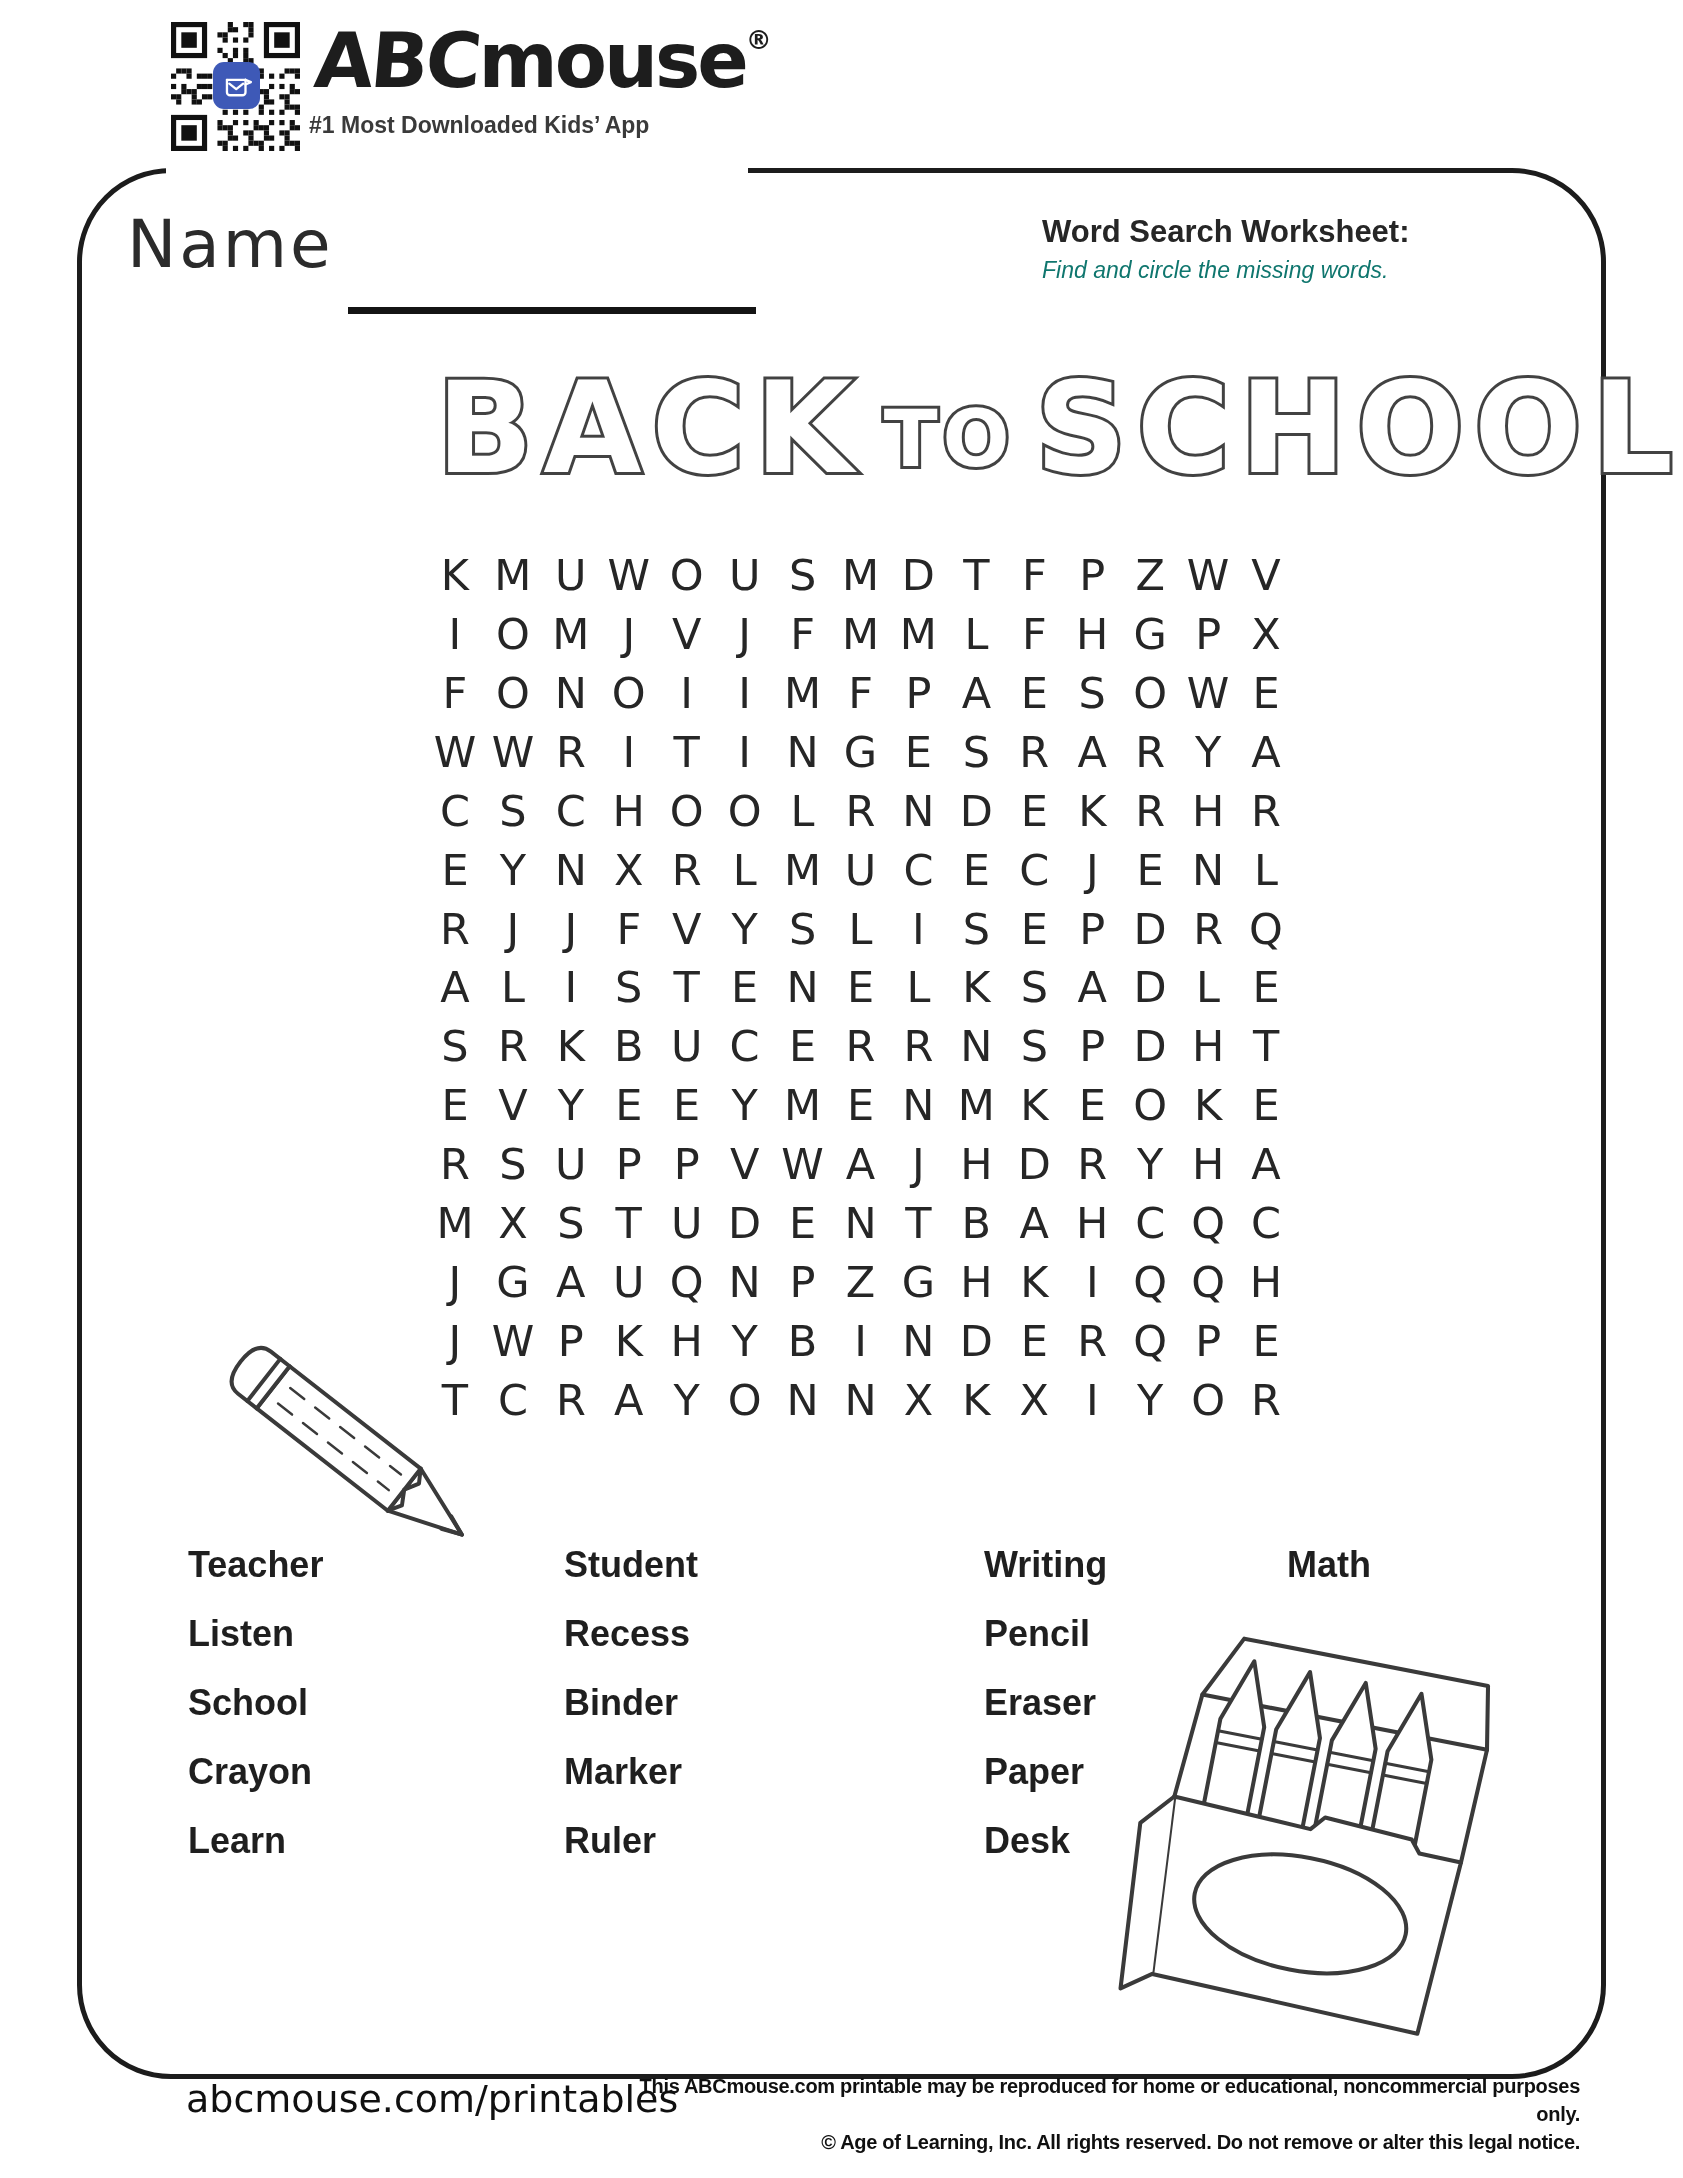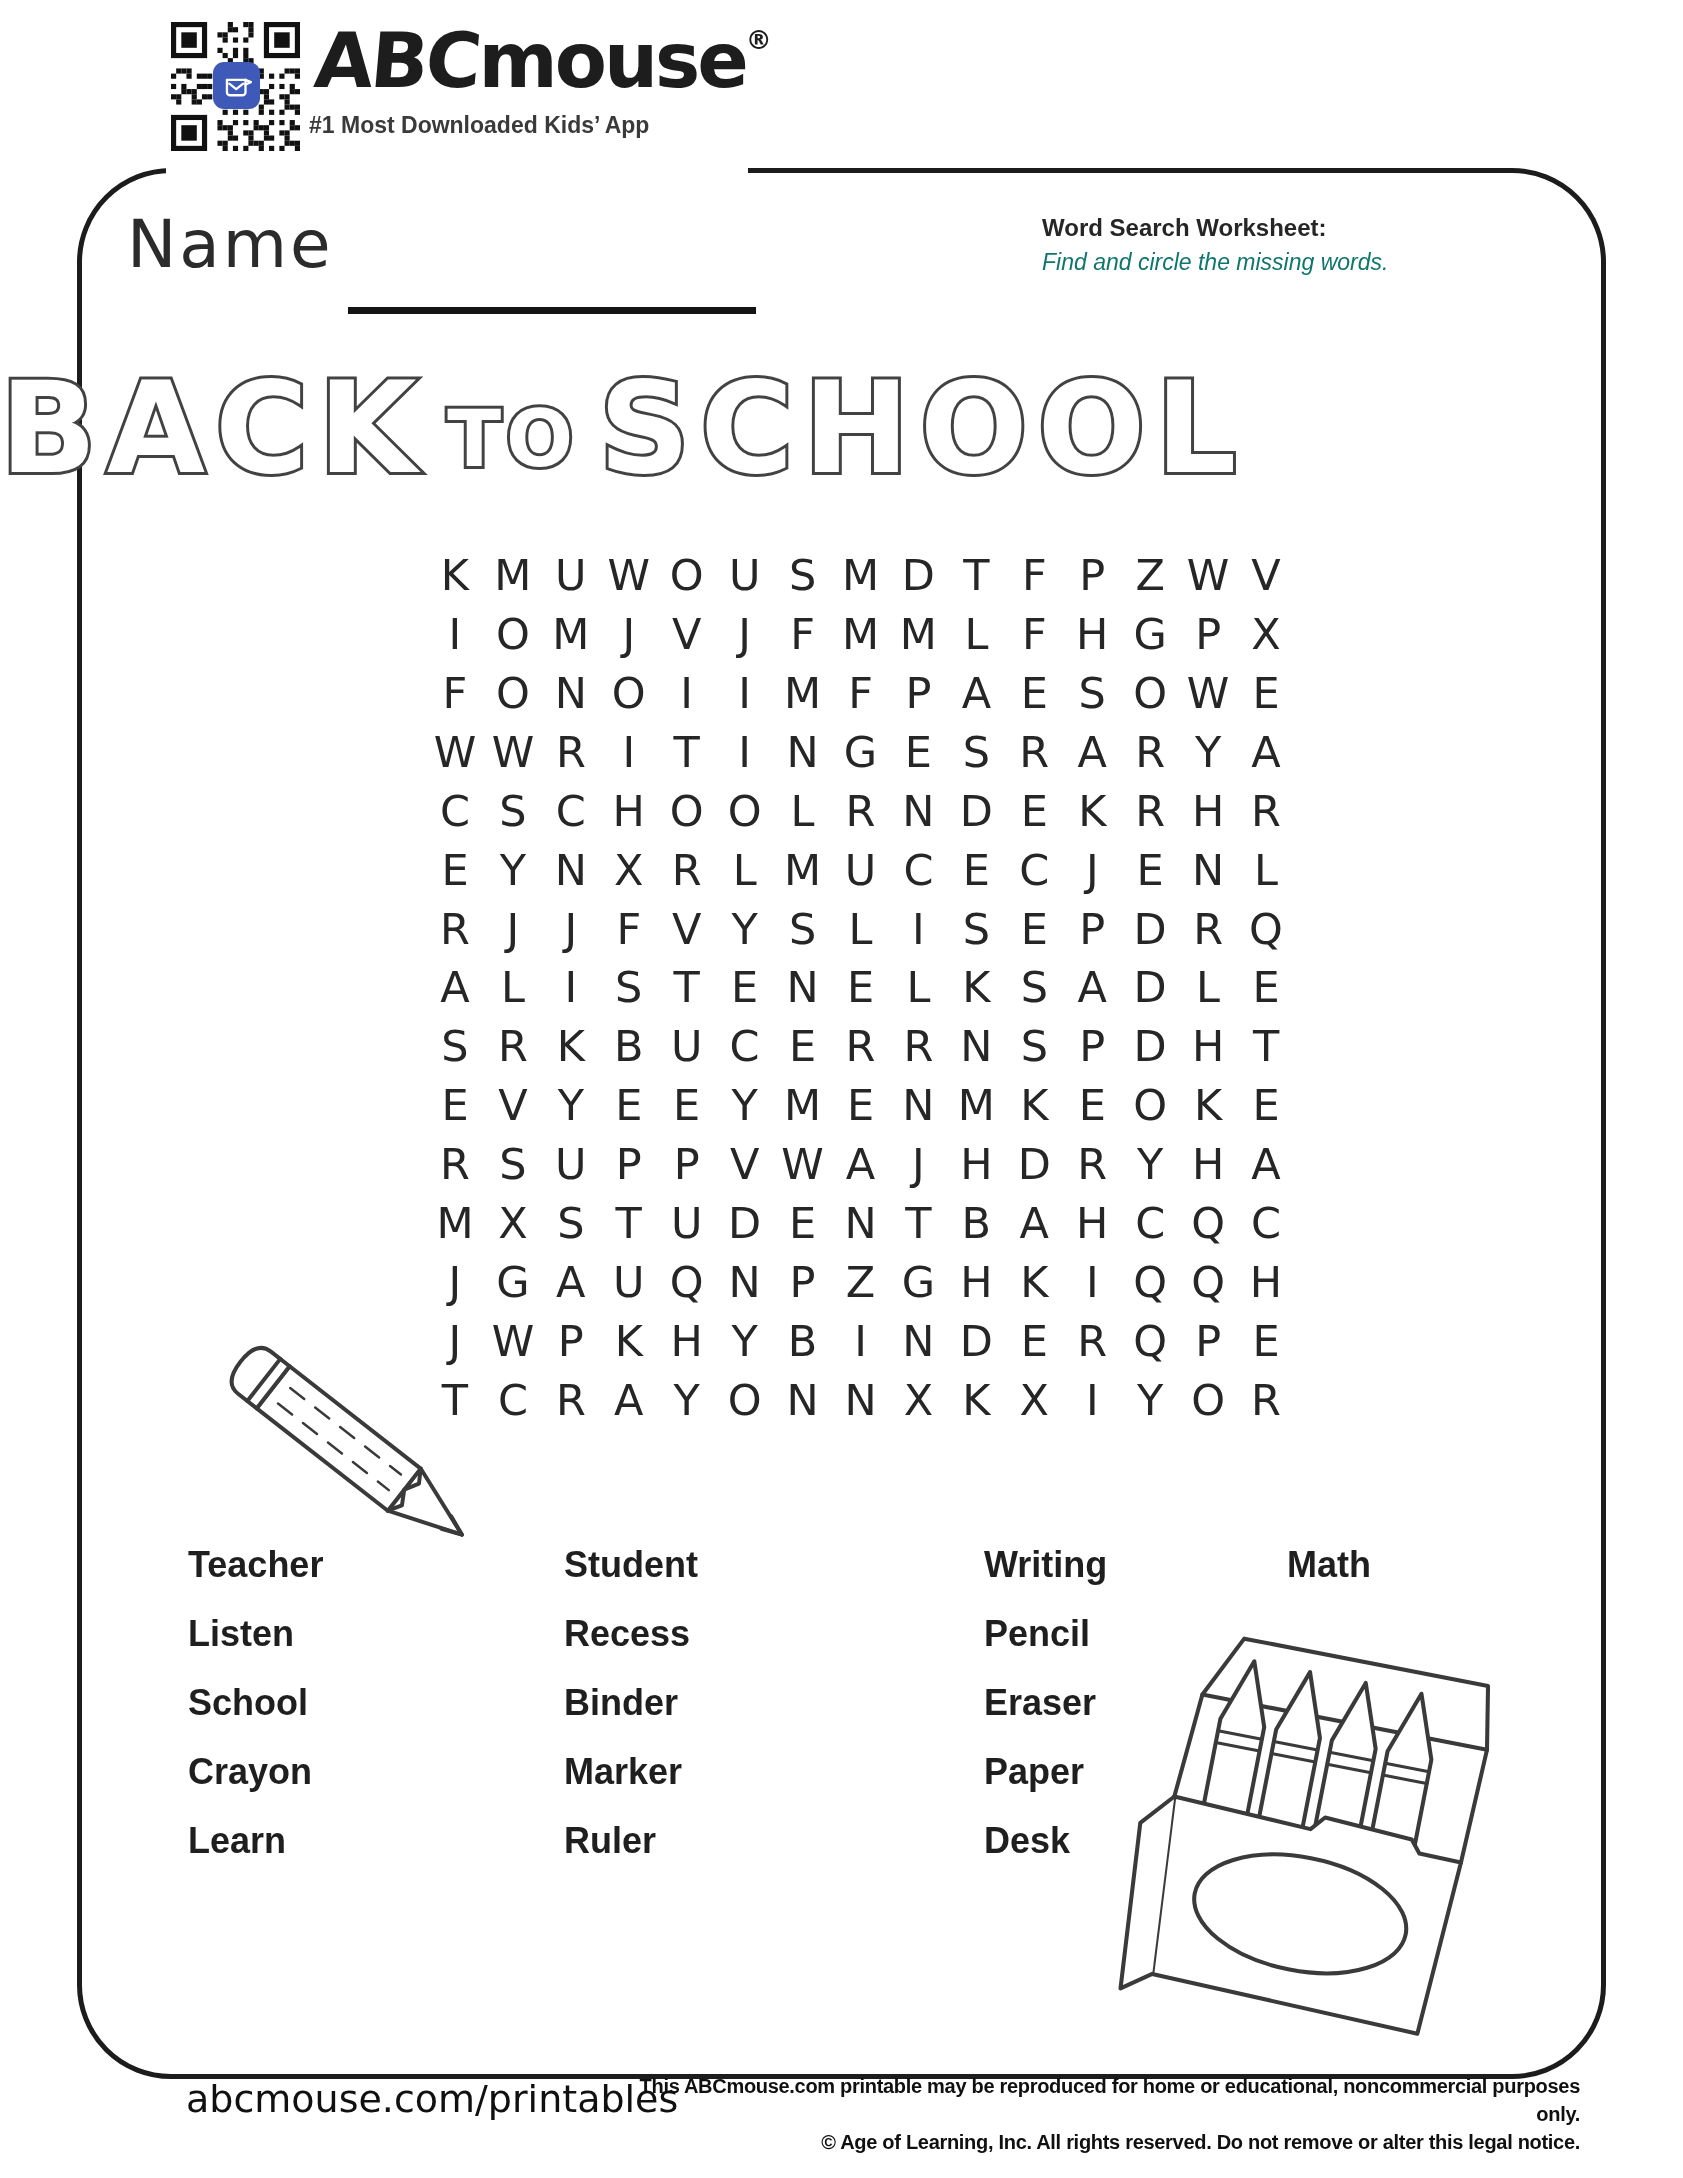--- a/index.html
+++ b/index.html
@@ -20,25 +20,25 @@
   .logo .abc{display:inline-block;transform:skewX(-5deg);}
   .logo .reg{font-size:26px;vertical-align:38px;letter-spacing:0;}
   .tagline{position:absolute;left:309px;top:112px;font-size:23px;font-weight:600;color:#3a3a3a;}
 
   
   .name-label{position:absolute;left:127px;top:206px;font-family:"DejaVu Sans",sans-serif;
               font-size:66px;color:#2b2b2b;letter-spacing:3px;}
   .name-line{position:absolute;left:348px;top:265px;width:408px;height:42px;
              border-bottom:7px solid #141414;}
   .instructions{position:absolute;left:1042px;top:214px;width:475px;}
-  .instructions-title{font-size:24px;font-weight:700;color:#262626;margin:0 0 6px 0;}
+  .instructions-title{font-size:31px;font-weight:700;color:#262626;margin:0 0 6px 0;}
   .instructions-body{font-size:23px;color:#0f766e;line-height:1.28;font-style:italic;}
 
   
-  .puzzle-title{position:absolute;left:0;top:354px;width:1683px;text-align:left;white-space:nowrap;}
+  .puzzle-title{position:absolute;left:0;top:354px;width:1683px;text-align:right;white-space:nowrap;}
   .tw{display:inline-block;color:#ffffff;font-family:"DejaVu Sans",sans-serif;font-weight:800;
       -webkit-text-stroke:6px #424242;paint-order:stroke fill;}
   .tw-large{font-size:127px;letter-spacing:10px;}
   .tw-small{font-size:79px;margin:0 16px;letter-spacing:5px;vertical-align:6px;}
 
   
   .letter-grid{position:absolute;left:426px;top:546px;width:869px;height:883px;display:grid;
                grid-template-columns:repeat(15,1fr);grid-template-rows:repeat(15,1fr);}
   .grid-letter{display:flex;align-items:center;justify-content:center;
                font-family:"DejaVu Sans",sans-serif;font-size:43px;color:#262626;}

